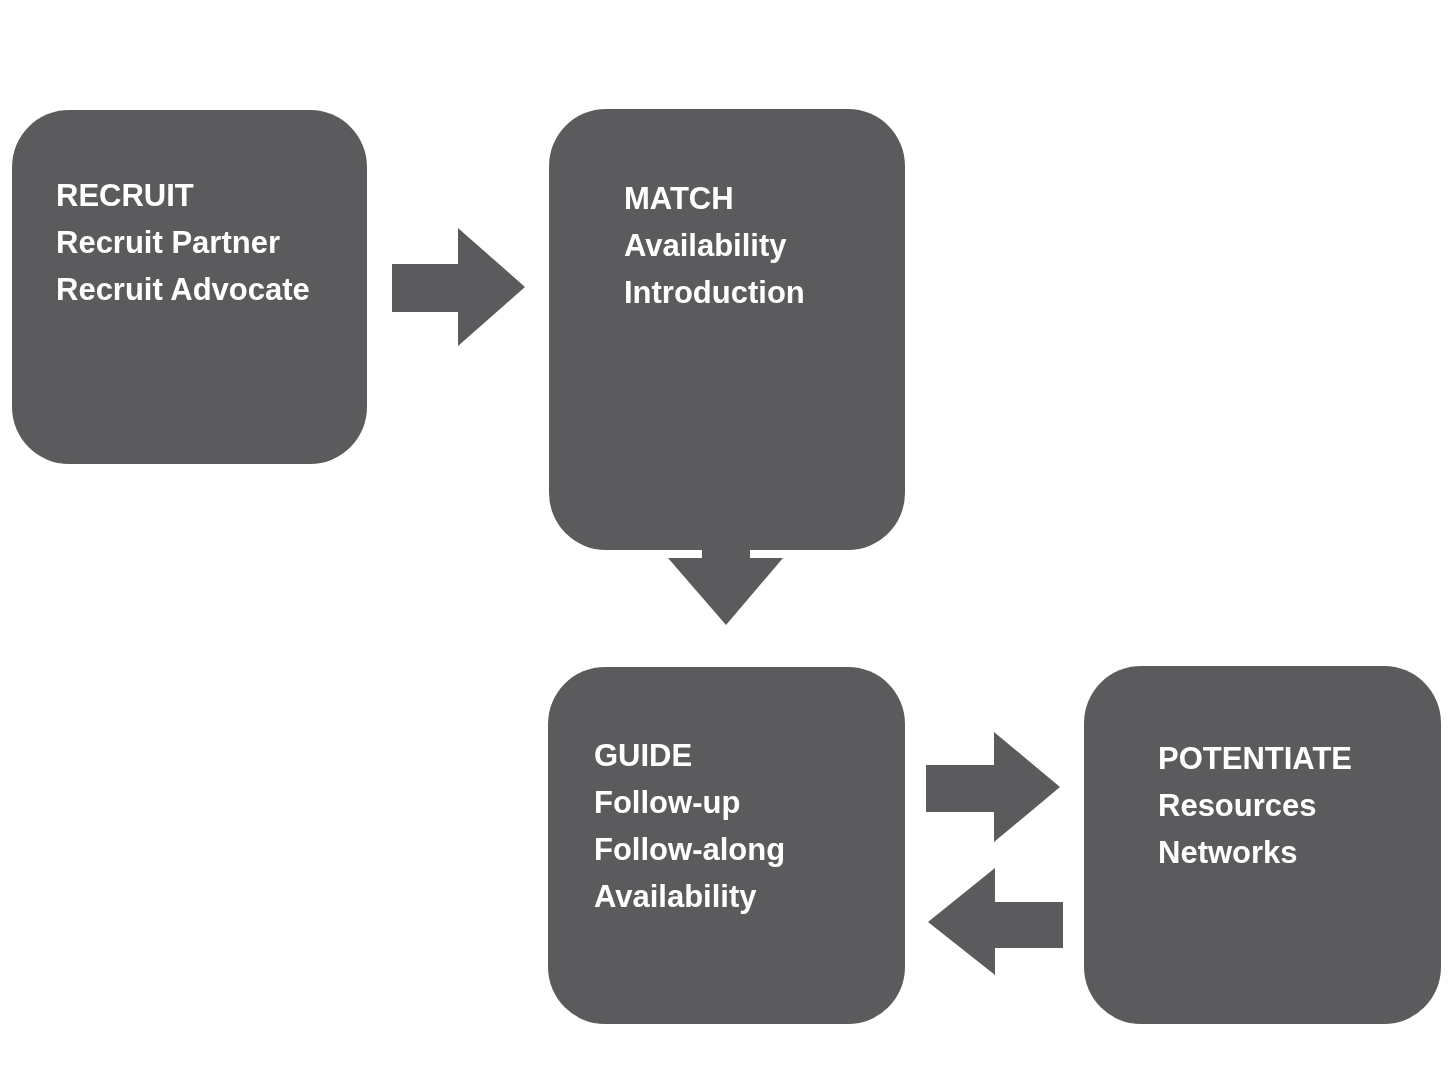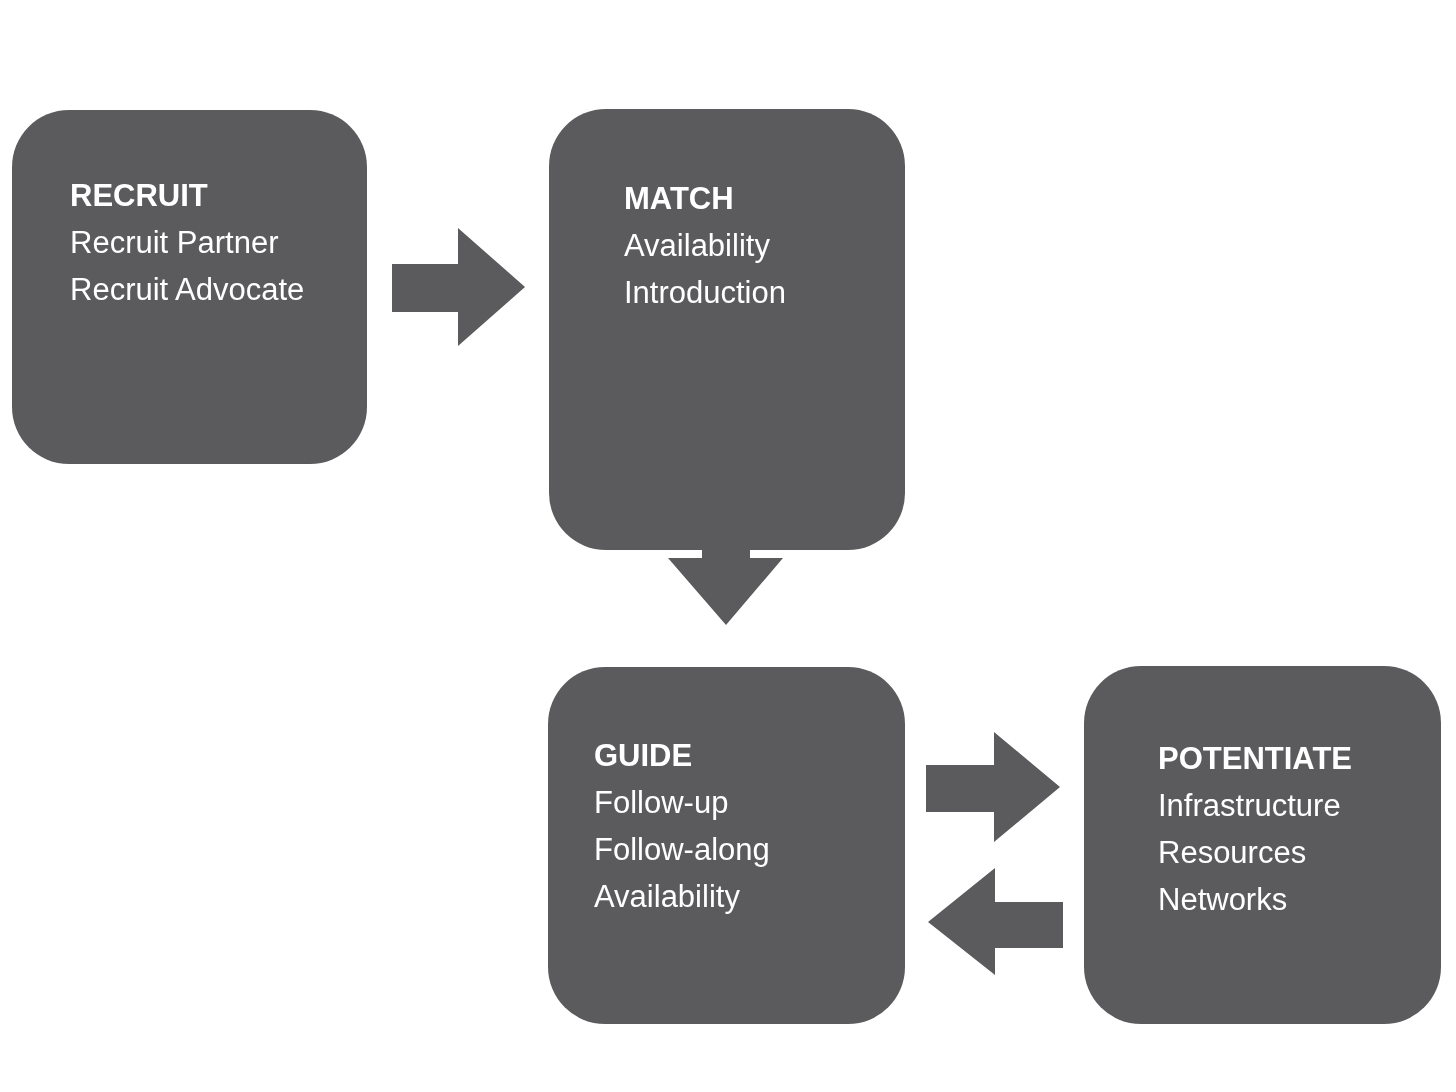--- a/index.html
+++ b/index.html
@@ -22,26 +22,26 @@
     border-radius: 57px;
     box-sizing: border-box;
   }
   .box-title {
     font-weight: bold;
     font-size: 31px;
     line-height: 47px;
     white-space: nowrap;
   }
   .box-line {
-    font-weight: normal;
+    font-weight: bold;
     font-size: 31px;
     line-height: 47px;
     white-space: nowrap;
   }
-  .box-recruit    { left: 12px;   top: 110px; width: 355px; height: 354px; padding: 62px 18px 0 58px; }
+  .box-recruit    { left: 12px;   top: 110px; width: 355px; height: 354px; padding: 62px 18px 0 44px; }
   .box-match      { left: 549px;  top: 109px; width: 356px; height: 441px; padding: 66px 18px 0 75px; }
   .box-guide      { left: 548px;  top: 667px; width: 357px; height: 357px; padding: 65px 18px 0 46px; }
   .box-potentiate { left: 1084px; top: 666px; width: 357px; height: 358px; padding: 69px 18px 0 74px; }
   .arrows {
     position: absolute;
     left: 0;
     top: 0;
     width: 1456px;
     height: 1092px;
     pointer-events: none;
@@ -66,21 +66,20 @@
 
   <div class="box box-guide" style="background: rgb(91, 91, 93);">
     <div class="box-title">GUIDE</div>
     <div class="box-line">Follow-up</div>
     <div class="box-line">Follow-along</div>
     <div class="box-line">Availability</div>
   </div>
 
   <div class="box box-potentiate" style="background: rgb(91, 91, 93);">
     <div class="box-title">POTENTIATE</div>
-    <div class="box-line">Infrastructure</div>
     <div class="box-line">Resources</div>
     <div class="box-line">Networks</div>
   </div>
 
   <svg class="arrows" viewBox="0 0 1456 1092" xmlns="http://www.w3.org/2000/svg">
     <polygon points="392,264 458,264 458,228 525,287 458,346 458,312 392,312" fill="#5b5b5d"></polygon>
     <polygon points="702,490 750,490 750,558 783,558 726,625 668,558 702,558" fill="#5b5b5d"></polygon>
     <polygon points="926,765 994,765 994,732 1060,787 994,842 994,812 926,812" fill="#5b5b5d"></polygon>
     <polygon points="1063,902 995,902 995,868 928,922 995,975 995,948 1063,948" fill="#5b5b5d"></polygon>
   </svg>

